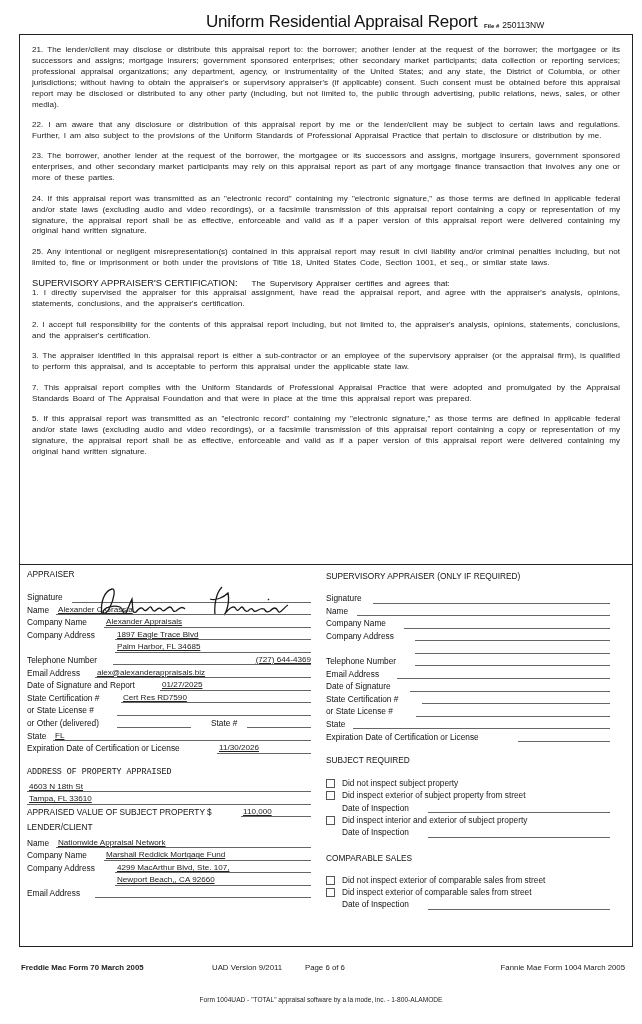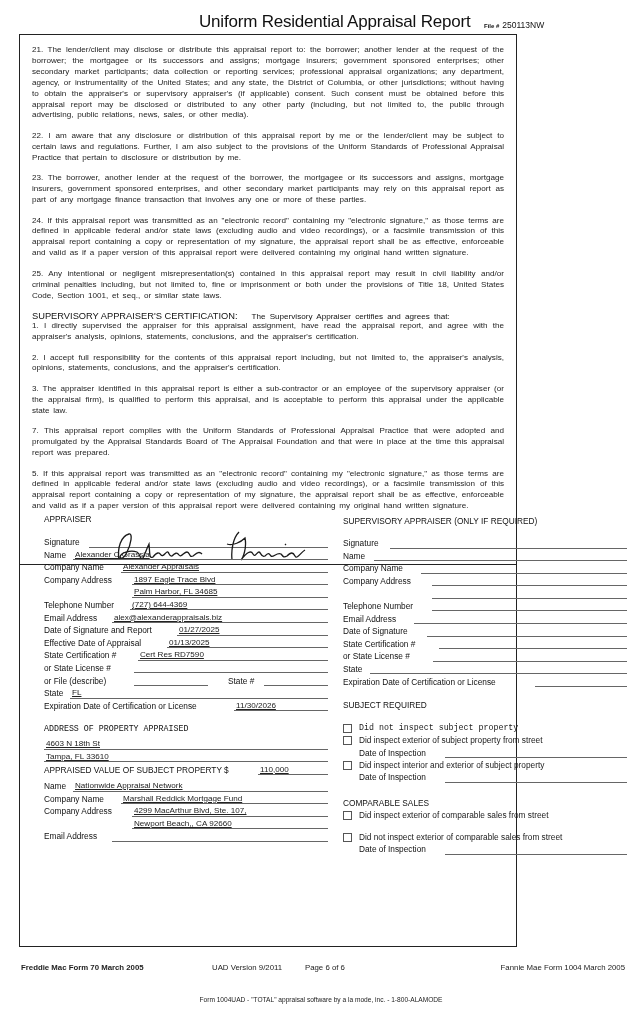--- a/index.html
+++ b/index.html
@@ -3,42 +3,42 @@
 <meta charset="utf-8">
 <style>
   * { box-sizing: border-box; margin: 0; padding: 0; }
   html, body { width: 642px; height: 1024px; background: #ffffff; overflow: hidden; }
   body { font-family: "Liberation Sans", sans-serif; color: #1a1a1a; position: relative; }
 
   .title {
     position: absolute; left: 0; top: 12px; width: 642px; height: 24px;
   }
   .title h1 {
-    position: absolute; left: 199px; top: 0; font-size: 17px; font-weight: normal;
+    position: absolute; left: 206px; top: 0; font-size: 17px; font-weight: normal;
     letter-spacing: -0.2px; font-family: "Liberation Sans", sans-serif; color: #111;
   }
   .fileno { position: absolute; left: 484px; top: 8px; font-size: 8.5px; color: #111; }
   .fileno .lbl { font-size: 6px; font-weight: bold; margin-right: 3px; }
 
   .frame {
-    position: absolute; left: 19px; top: 34px; width: 498px; height: 913px;
+    position: absolute; left: 19px; top: 34px; width: 614px; height: 913px;
     border: 1.5px solid #222;
   }
   .upper {
     position: absolute; left: 0; top: 0; width: 100%; height: 530px;
     border-bottom: 1.5px solid #222; padding: 10px 12px 0 12px;
   }
   .para {
     font-size: 8.1px; line-height: 10.9px; text-align: justify; margin-bottom: 9.6px;
     color: #1d1d1d; word-spacing: 1.5px;
   }
   .sup-head { font-size: 9.3px; color: #111; }
   .sup-head .sub { font-size: 8.1px; margin-left: 14px; word-spacing: 2px; }
 
-  .col { position: absolute; top: 513px; margin-left: 17px; }
+  .col { position: absolute; top: 568px; }
   .left { left: 27px; width: 284px; }
   .right { left: 326px; width: 284px; }
 
   .sect { font-size: 8.3px; color: #111; height: 11px; }
   .row { position: relative; height: 12.6px; font-size: 8.3px; line-height: 12px; white-space: nowrap; }
   .row .k { position: absolute; left: 0; top: 0; color: #111; }
   .row .v {
     position: absolute; top: 0; right: 0; border-bottom: 1px solid #666;
     height: 11.5px; font-size: 8.1px; padding-left: 2px; text-decoration: underline; color: #222;
   }
@@ -103,44 +103,40 @@
   </div>
   <div class="row">
     <span class="k">Company Address</span>
     <span class="v" style="left:88px;">1897 Eagle Trace Blvd</span>
   </div>
   <div class="row">
     <span class="v" style="left:88px;">Palm Harbor, FL 34685</span>
   </div>
   <div class="row">
     <span class="k">Telephone Number</span>
-    <span class="v" style="left:86px;">(727) 644-4369</span>
+    <span class="v" style="left:86px;text-align:right;">(727) 644-4369</span>
   </div>
   <div class="row">
     <span class="k">Email Address</span>
     <span class="v" style="left:68px;">alex@alexanderappraisals.biz</span>
   </div>
   <div class="row">
     <span class="k">Date of Signature and Report</span>
     <span class="v" style="left:133px;">01/27/2025</span>
   </div>
   <div class="row">
-    <span class="k">Effective Date of Appraisal</span>
-    <span class="v" style="left:123px;">01/13/2025</span>
-  </div>
-  <div class="row">
     <span class="k">State Certification #</span>
     <span class="v" style="left:94px;">Cert Res RD7590</span>
   </div>
   <div class="row">
     <span class="k">or State License #</span>
     <span class="v" style="left:90px;"></span>
   </div>
   <div class="row">
-    <span class="k">or File (describe)</span>
+    <span class="k">or Other (delivered)</span>
     <span class="v" style="left:90px; right:120px;"></span>
     <span class="k" style="left:184px;text-align:center;">State #</span>
     <span class="v" style="left:220px;"></span>
   </div>
   <div class="row">
     <span class="k">State</span>
     <span class="v" style="left:26px;">FL</span>
   </div>
   <div class="row">
     <span class="k">Expiration Date of Certification or License</span>
@@ -151,20 +147,21 @@
   <div class="row" style="margin-top:3px;">
     <span class="v" style="left:0;">4603 N 18th St</span>
   </div>
   <div class="row">
     <span class="v" style="left:0;">Tampa, FL 33610</span>
   </div>
   <div class="row">
     <span class="k">APPRAISED VALUE OF SUBJECT PROPERTY $</span>
     <span class="v" style="left:214px;">110,000</span>
   </div>
+  <div class="sect" style="margin-top:3px;">LENDER/CLIENT</div>
   <div class="row" style="margin-top:4px;">
     <span class="k">Name</span>
     <span class="v" style="left:29px;">Nationwide Appraisal Network</span>
   </div>
   <div class="row">
     <span class="k">Company Name</span>
     <span class="v" style="left:77px;">Marshall Reddick Mortgage Fund</span>
   </div>
   <div class="row">
     <span class="k">Company Address</span>
@@ -223,21 +220,21 @@
   <div class="row">
     <span class="k">State</span>
     <span class="ln" style="left:27px;"></span>
   </div>
   <div class="row">
     <span class="k">Expiration Date of Certification or License</span>
     <span class="ln" style="left:192px;"></span>
   </div>
 
   <div class="sect" style="margin-top:12px;">SUBJECT REQUIRED</div>
-  <div class="cb" style="margin-top:11px;font-family:Liberation Mono, monospace;">
+  <div class="cb" style="margin-top:11px;">
     <span class="box"></span>
     <span class="t">Did not inspect subject property</span>
   </div>
   <div class="cb">
     <span class="box"></span>
     <span class="t">Did inspect exterior of subject property from street</span>
   </div>
   <div class="row">
     <span class="k" style="left:16px;">Date of Inspection</span>
     <span class="ln" style="left:102px;"></span>
@@ -245,27 +242,27 @@
   <div class="cb">
     <span class="box"></span>
     <span class="t">Did inspect interior and exterior of subject property</span>
   </div>
   <div class="row">
     <span class="k" style="left:16px;">Date of Inspection</span>
     <span class="ln" style="left:102px;"></span>
   </div>
 
   <div class="sect" style="margin-top:14px;">COMPARABLE SALES</div>
+  <div class="cb" style="margin-top:10px;">
+    <span class="box"></span>
+    <span class="t">Did not inspect exterior of comparable sales from street</span>
+  </div>
   <div class="cb">
     <span class="box"></span>
     <span class="t">Did inspect exterior of comparable sales from street</span>
-  </div>
-  <div class="cb" style="margin-top:10px;">
-    <span class="box"></span>
-    <span class="t">Did not inspect exterior of comparable sales from street</span>
   </div>
   <div class="row">
     <span class="k" style="left:16px;">Date of Inspection</span>
     <span class="ln" style="left:102px;"></span>
   </div>
 </div>
 
 <div class="footer" style="left:21px;font-weight:bold;">Freddie Mac Form 70 March 2005</div>
 <div class="footer" style="left:212px;">UAD Version 9/2011</div>
 <div class="footer" style="left:305px;">Page 6 of 6</div>

